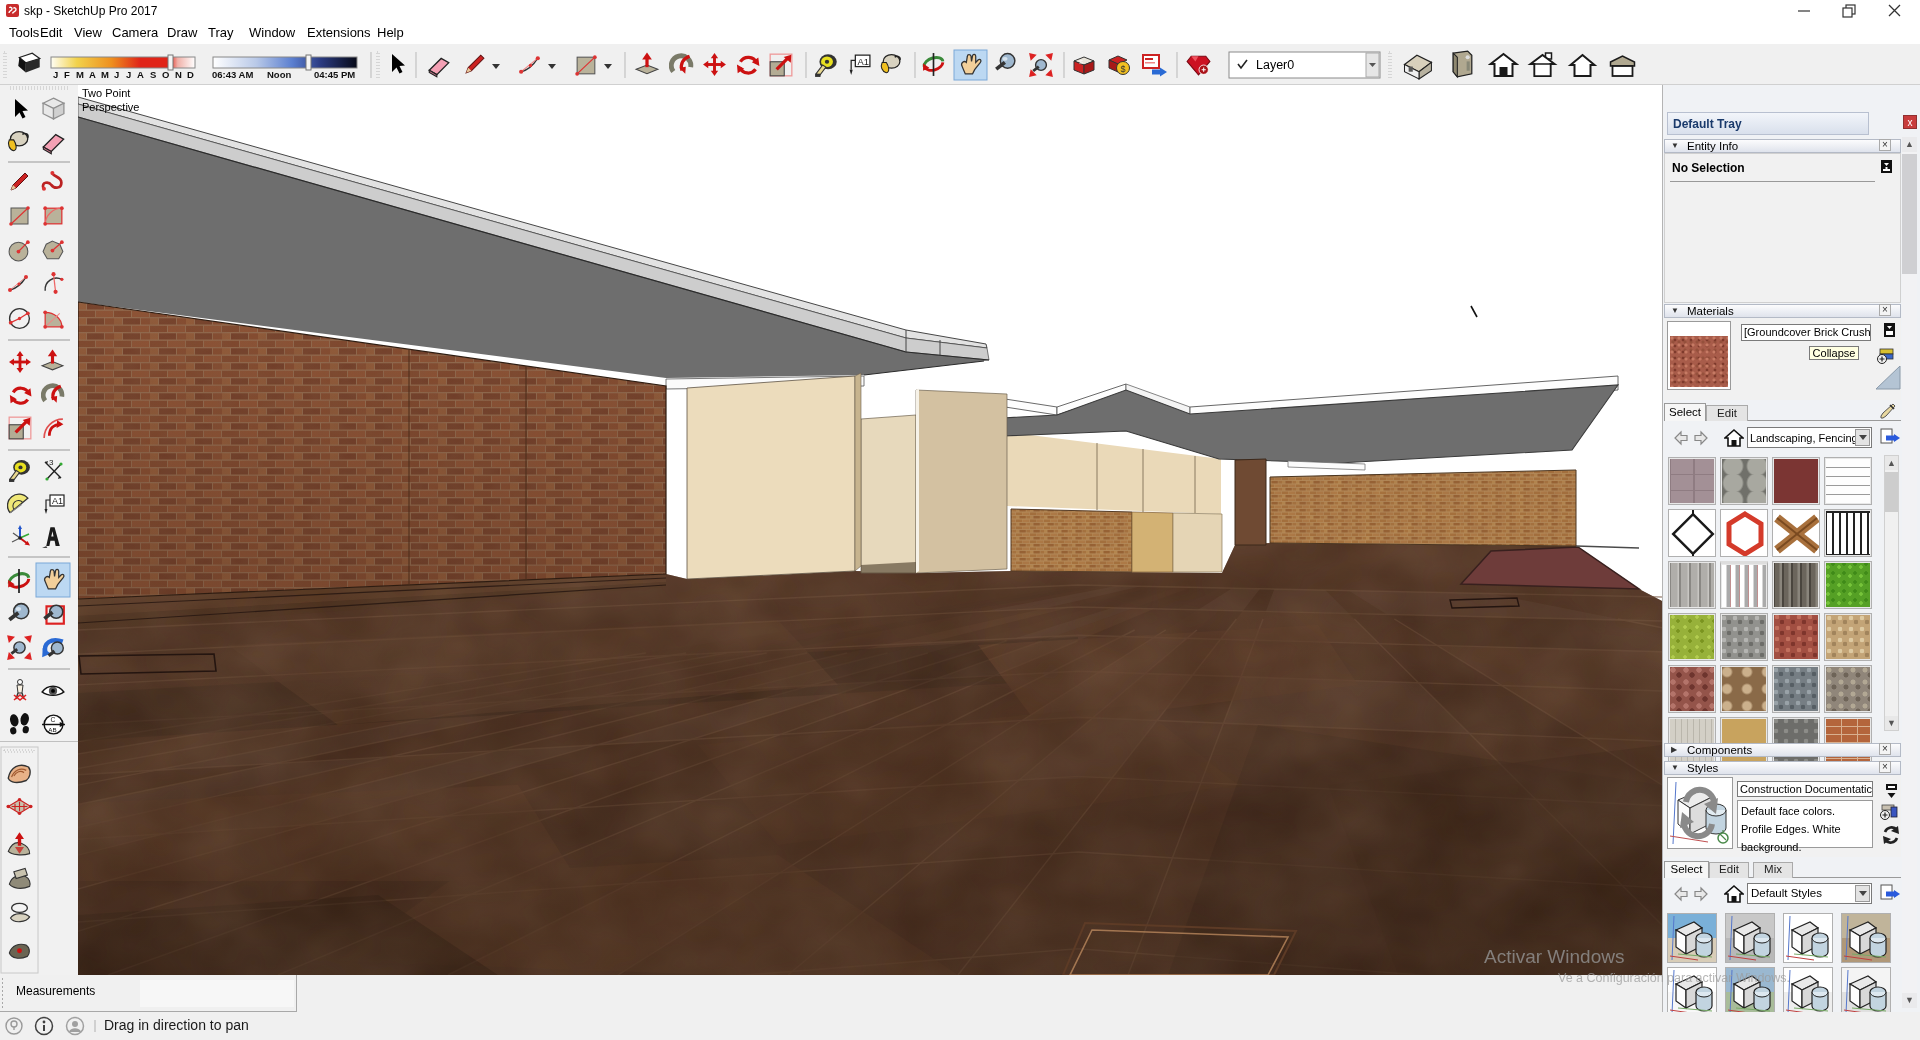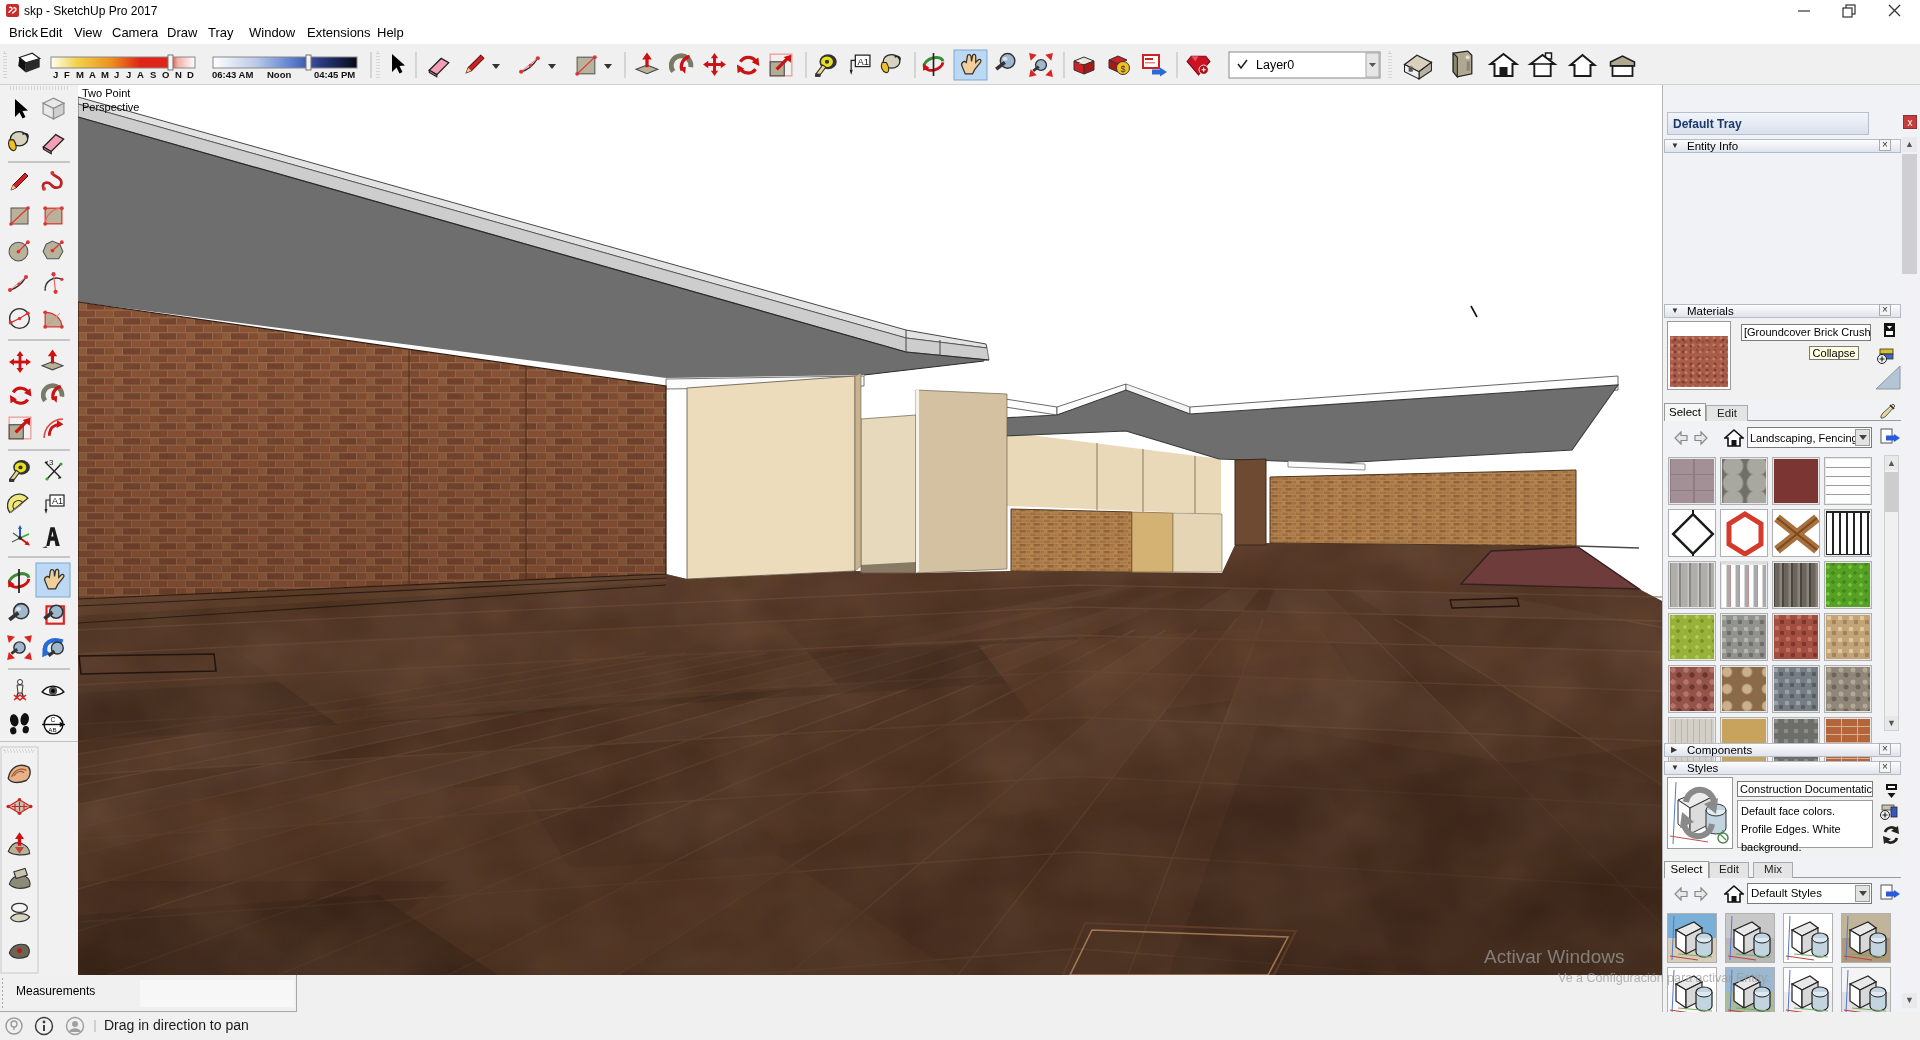--- a/index.html
+++ b/index.html
@@ -340,21 +340,21 @@
     </svg>
   <div id="titletext">skp - SketchUp Pro 2017</div>
   <svg style="position:absolute;left:1790px;top:0" width="130" height="22" viewBox="0 0 130 22">
     <line x1="8" y1="11" x2="20" y2="11" stroke="#333" stroke-width="1.2"></line>
     <rect x="56" y="5" width="9" height="9" fill="none" stroke="#333" stroke-width="1.2"></rect>
     <rect x="53" y="8" width="9" height="9" fill="#fff" stroke="#333" stroke-width="1.2"></rect>
     <path d="M99 5 L110 16 M110 5 L99 16" stroke="#333" stroke-width="1.3"></path>
   </svg>
 </div>
 <div id="menubar">
-  <span class="mi" style="left:9px">Brick</span>
+  <span class="mi" style="left:9px">Tools</span>
   <span class="mi" style="left:40px">Edit</span>
   <span class="mi" style="left:74px">View</span>
   <span class="mi" style="left:112px">Camera</span>
   <span class="mi" style="left:167px">Draw</span>
   <span class="mi" style="left:208px">Tray</span>
   <span class="mi" style="left:249px">Window</span>
   <span class="mi" style="left:307px">Extensions</span>
   <span class="mi" style="left:377px">Help</span>
 </div>
 <div id="toolbar">
@@ -754,34 +754,44 @@
 <line x1="448" y1="281" x2="448" y2="495" stroke="#4a2c1a" stroke-width="1"></line>
 
 <polygon points="609,303 777,291 777,486 609,494" fill="#ecdcbc" stroke="#5d5243" stroke-width="0.8"></polygon>
 <polygon points="777,291 783,288 783,481 777,486" fill="#c7b48e" stroke="#6b604e" stroke-width="0.6"></polygon>
 
 <path d="M1393,221 l6 11" stroke="#111" stroke-width="1.6"></path>
 </svg>
 <div style="position:absolute;left:4px;top:1px;font-size:11px;color:#000;line-height:14px;">Two Point<br>Perspective</div>
 </div>
 <div style="position:absolute;left:1484px;top:946px;font-size:19px;color:rgba(148,148,148,0.8);z-index:50;">Activar Windows</div>
-<div style="position:absolute;left:1558px;top:971px;font-size:12.5px;color:rgba(155,155,155,0.75);z-index:50;">Ve a Configuración para activar Entity.</div>
+<div style="position:absolute;left:1558px;top:971px;font-size:12.5px;color:rgba(155,155,155,0.75);z-index:50;">Ve a Configuración para activar Windows.</div>
 <div id="tray">
 <div style="position:absolute;left:0;top:0;width:258px;height:927px;background:#f0f2f5;overflow:hidden">
 
 <div style="position:absolute;left:4px;top:27px;width:202px;height:23px;background:linear-gradient(#f2f5fa,#d9e0ec);border:1px solid #b8c0d0;">
   <span style="position:absolute;left:5px;top:4px;font-size:12px;font-weight:bold;color:#1a3a6b;">Default Tray</span>
 </div>
 <div style="position:absolute;left:240px;top:30px;width:14px;height:14px;background:#c83c3c;border:1px solid #903030;color:#fff;font-size:10px;text-align:center;line-height:13px;">x</div>
 
 <div class="shead" style="top:54px;">
         <span class="tri">▼</span>
         <span class="stitle">Entity Info</span>
         <span class="xbtn">×</span>
       </div>
+<div style="position:absolute;left:1px;top:68px;width:237px;height:150px;background:#f1f1f1;border:1px solid #d0d0d0;">
+  <div style="position:absolute;left:7px;top:7px;font-size:12px;font-weight:bold;color:#000;">No Selection</div>
+  <div style="position:absolute;left:5px;top:27px;width:205px;border-top:1px solid #999;"></div>
+  <svg style="position:absolute;left:215px;top:5px" width="14" height="16">
+          <rect x="1" y="1" width="11" height="13" fill="#111"></rect>
+          <path d="M4 4 l5 0 l-2.5 3 z" fill="#fff"></path>
+          <rect x="5.5" y="8" width="2" height="4" fill="#fff"></rect>
+          <rect x="3" y="10" width="7" height="2" fill="#fff"></rect>
+        </svg>
+</div>
 
 <div class="shead" style="top:219px;">
         <span class="tri">▼</span>
         <span class="stitle">Materials</span>
         <span class="xbtn">×</span>
       </div>
 <div style="position:absolute;left:1px;top:233px;width:237px;height:82px;background:#f1f1f1;">
   <div style="position:absolute;left:3px;top:3px;width:64px;height:69px;background:#fff;border:1px solid #9a9a9a;">
     <div style="position:absolute;left:2px;top:14px;width:58px;height:51px;background:#a85c4a;background-image:radial-gradient(circle at 2px 2px,#c67a64 1.3px,transparent 1.8px),radial-gradient(circle at 5px 4px,#7e3a2c 1.2px,transparent 1.7px),radial-gradient(circle at 3px 6px,#95503c 1.3px,transparent 1.8px);background-size:7px 7px,8px 6px,6px 8px;"></div>
   </div>

